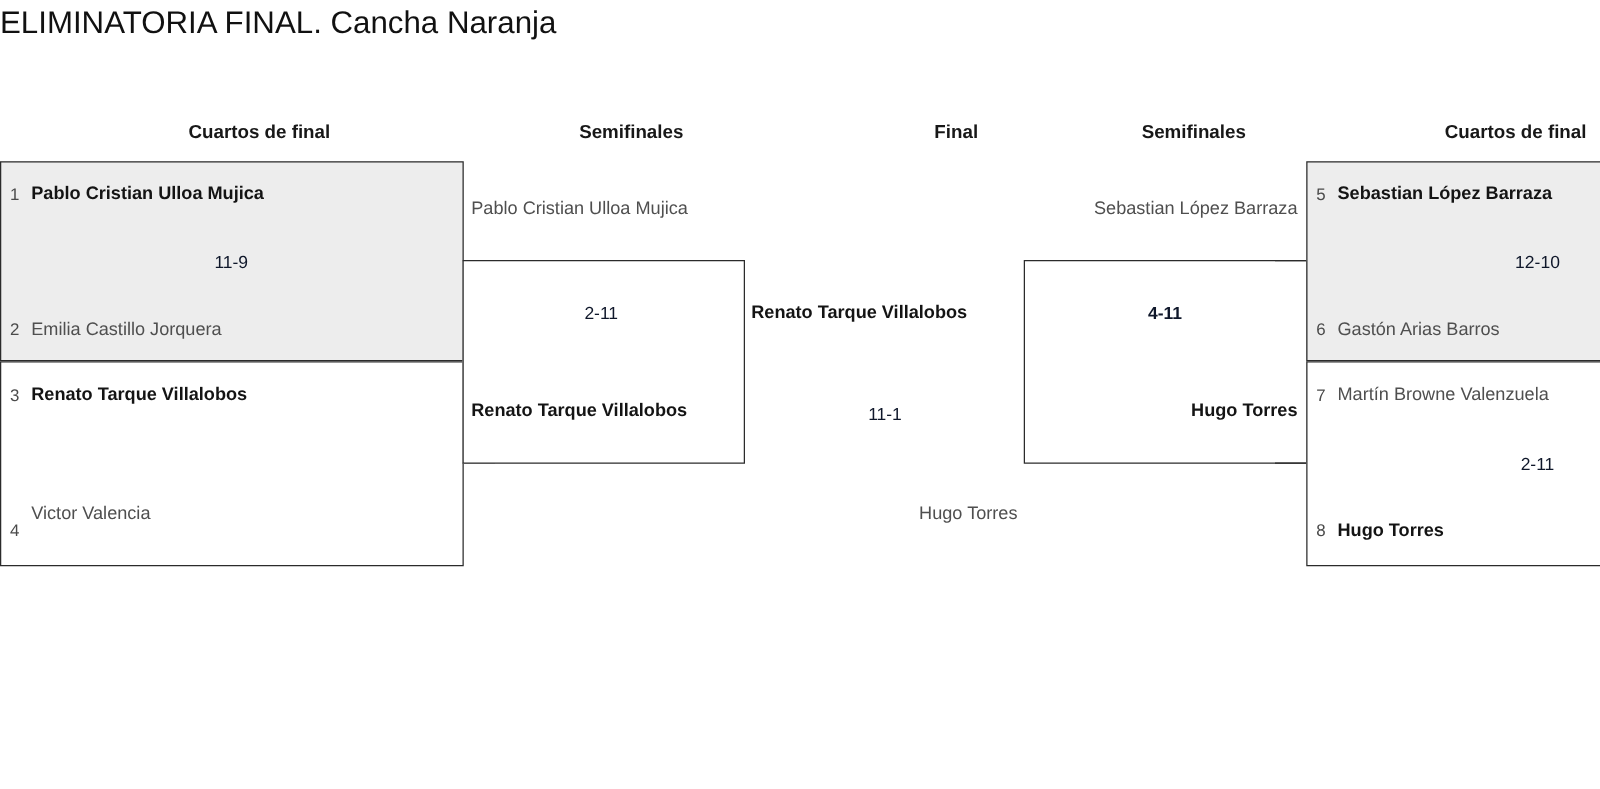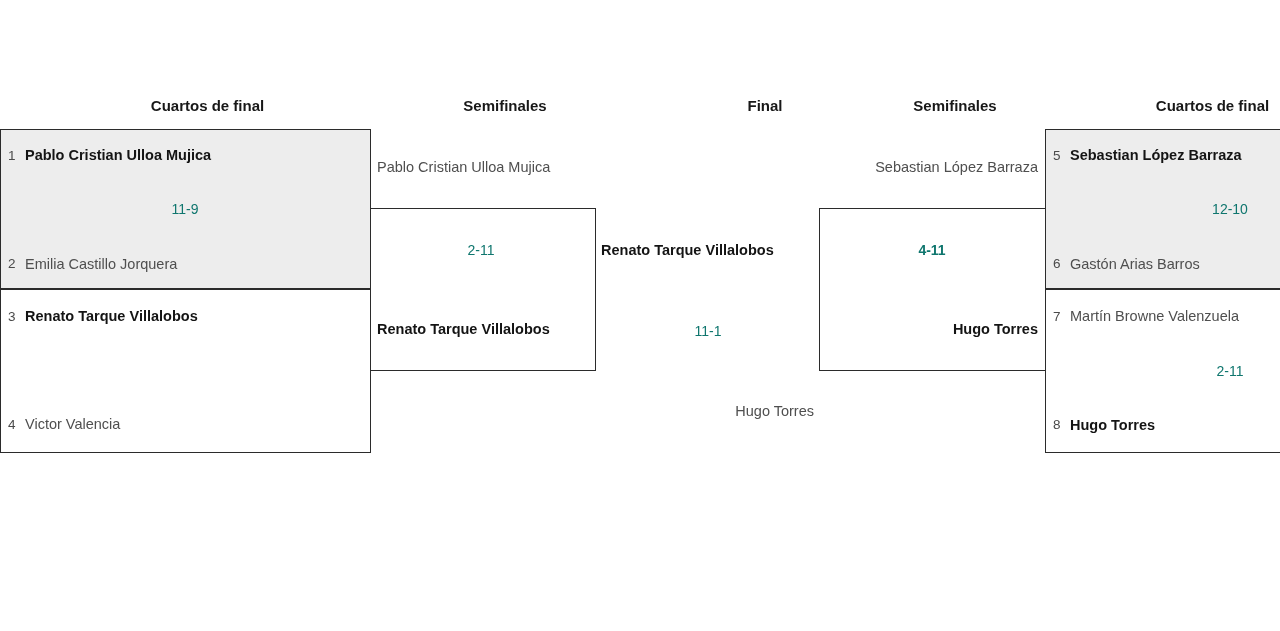--- a/index.html
+++ b/index.html
@@ -47,37 +47,38 @@
     white-space: nowrap;
   }
   .pname {
     position: absolute;
     font-size: 14.5px; color: #4f4f4f;
     white-space: nowrap;
   }
   .pname.win { color: #141414; font-weight: 700; }
   .score {
     position: absolute;
-    font-size: 14px; color: #0f766e;
+    font-size: 14px; color: #0f172a;
     white-space: nowrap;
   }
   .ralign { text-align: right; }
   .calign { text-align: center; }
 
   
   .hline {
     position: absolute; height: 1px; background: #2b2b2b;
   }
 </style>
 </head>
 <body>
 
 <div class="page">
 
   <div class="title-block">
+    <span class="title-line">ELIMINATORIA FINAL. Cancha Naranja</span>
   </div>
 
 
   <div class="col-head" style="left:0px;   width:370px;">Cuartos de final</div>
   <div class="col-head" style="left:370px; width:225px;">Semifinales</div>
   <div class="col-head" style="left:630px; width:225px;">Final</div>
   <div class="col-head" style="left:820px; width:225px;">Semifinales</div>
   <div class="col-head" style="left:1045px; width:290px;">Cuartos de final</div>
 
   <div class="mbox shaded" style="left:0px; top:129px; width:371px; height:160px;"></div>
@@ -90,21 +91,21 @@
   <div class="seed" style="left:8px;  top:256px;">2</div>
   <div class="pname" style="left:25px; top:256px;">Emilia Castillo Jorquera</div>
 
   <div class="mbox" style="left:0px; top:289px; width:371px; height:164px;"></div>
 
   <div class="seed" style="left:8px;  top:309px;">3</div>
   <div class="pname win" style="left:25px; top:308px;">Renato Tarque Villalobos</div>
 
 
   <div class="seed" style="left:8px;  top:417px;">4</div>
-  <div class="pname" style="left:25px; top:416px;">Victor Valencia</div>
+  <div class="pname" style="left:25px; top:403px;">Victor Valencia</div>
 
   <div class="hline" style="left:370px; top:208px; width:26px;"></div>
   <div class="hline" style="left:370px; top:370px; width:26px;"></div>
 
   <div class="mbox" style="left:370px; top:208px; width:226px; height:163px;"></div>
 
   <div class="pname" style="left:377px; top:159px;">Pablo Cristian Ulloa Mujica</div>
 
   <div class="score calign" style="left:376px; top:242px; width:210px;">2-11</div>
 

